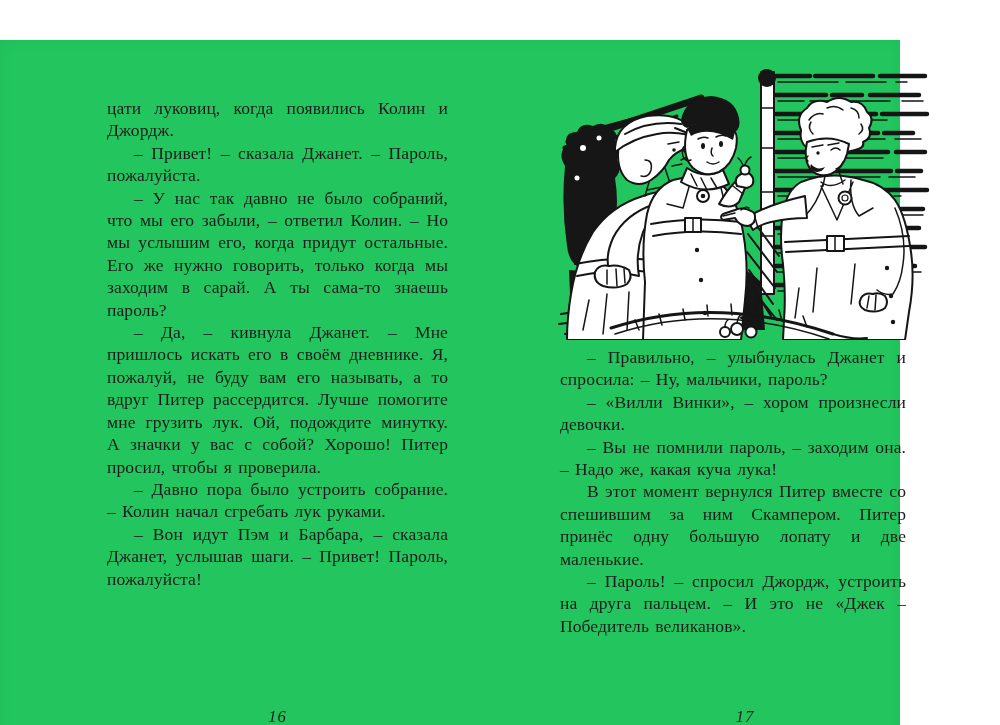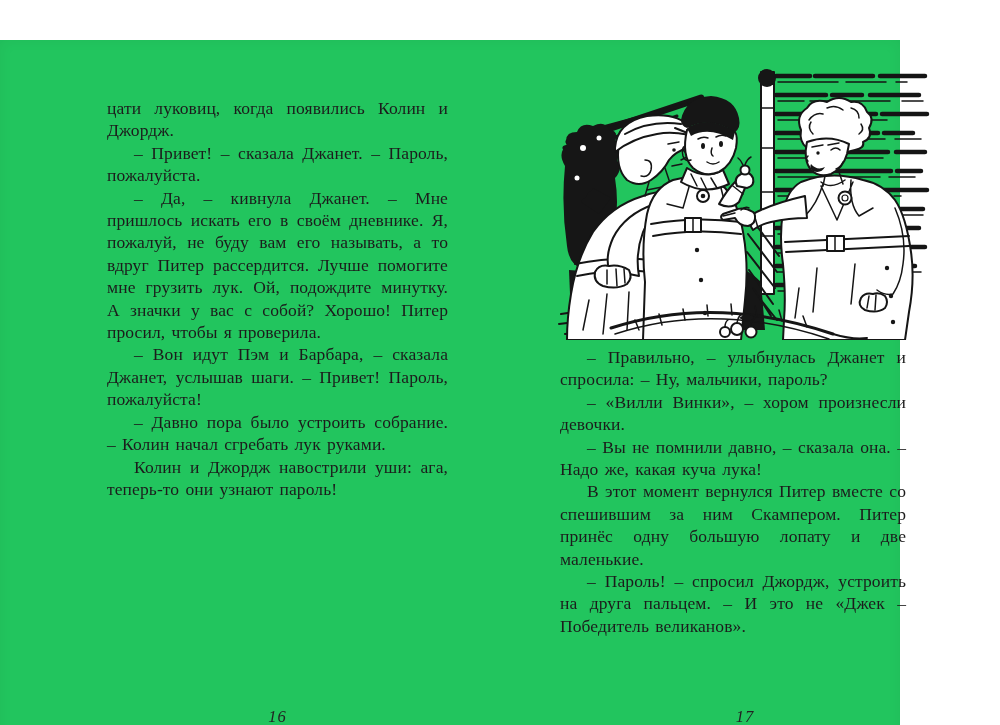--- a/index.html
+++ b/index.html
@@ -45,24 +45,24 @@
   svg .filld { fill: #161616; stroke: none; }
 </style>
 </head>
 <body>
 
 <div class="spread">
 
   <div class="page-text left-col">
     <p>цати луковиц, когда появились Колин и Джордж.</p>
     <p class="indent">– Привет! – сказала Джанет. – Пароль, пожалуйста.</p>
+    <p class="indent">– У нас так давно не было собраний, что мы его забыли, – ответил Колин. – Но мы услышим его, когда придут остальные. Его же нужно говорить, только когда мы заходим в сарай. А ты сама-то знаешь пароль?</p>
     <p class="indent">– Да, – кивнула Джанет. – Мне пришлось искать его в своём дневнике. Я, пожалуй, не буду вам его называть, а то вдруг Питер рассердится. Лучше помогите мне грузить лук. Ой, подождите минутку. А значки у вас с собой? Хорошо! Питер просил, чтобы я проверила.</p>
+    <p class="indent">– Давно пора было устроить собрание. – Колин начал сгребать лук руками.</p>
     <p class="indent">– Вон идут Пэм и Барбара, – сказала Джанет, услышав шаги. – Привет! Пароль, пожалуйста!</p>
-    <p class="indent">– Давно пора было устроить собрание. – Колин начал сгребать лук руками.</p>
-    <p class="indent">Колин и Джордж навострили уши: ага, теперь-то они узнают пароль!</p>
   </div>
 
   <svg class="illustration" viewBox="0 0 375 272">
 
     <g class="ln">
       <path d="M14,74 L146,30" stroke-width="7"></path>
       <path d="M22,82 L122,48" stroke-width="3"></path>
       <path d="M36,62 L132,36" stroke-width="2.5"></path>
       <path d="M10,80 L58,66" stroke-width="5"></path>
     </g>
@@ -196,21 +196,21 @@
       <circle cx="170" cy="264" r="5" class="fillw" stroke="#151515" stroke-width="2"></circle>
       <circle cx="182" cy="261" r="6" class="fillw" stroke="#151515" stroke-width="2"></circle>
       <circle cx="196" cy="264" r="5.5" class="fillw" stroke="#151515" stroke-width="2"></circle>
       <path stroke-width="1.5" d="M182,255 q1,-7 5,-9 M196,258 q0,-6 4,-8 M170,259 q0,-5 3,-7"></path>
     </g>
   </svg>
 
   <div class="page-text right-col">
     <p class="indent">– Правильно, – улыбнулась Джанет и спросила: – Ну, мальчики, пароль?</p>
     <p class="indent">– «Вилли Винки», – хором произнесли девочки.</p>
-    <p class="indent">– Вы не помнили давно, – сказала она. – Надо же, какая куча лука!</p>
+    <p class="indent">– Вы не помнили пароль, – заходим она. – Надо же, какая куча лука!</p>
     <p class="indent">В этот момент вернулся Питер вместе со спешившим за ним Скампером. Питер принёс одну большую лопату и две маленькие.</p>
     <p class="indent">– Пароль! – спросил Джордж, устроить на друга пальцем. – И это не «Джек – Победитель великанов».</p>
   </div>
 
   <div class="pagenum pn-left">16</div>
   <div class="pagenum pn-right">17</div>
 
 </div>
 
 </body></html>

